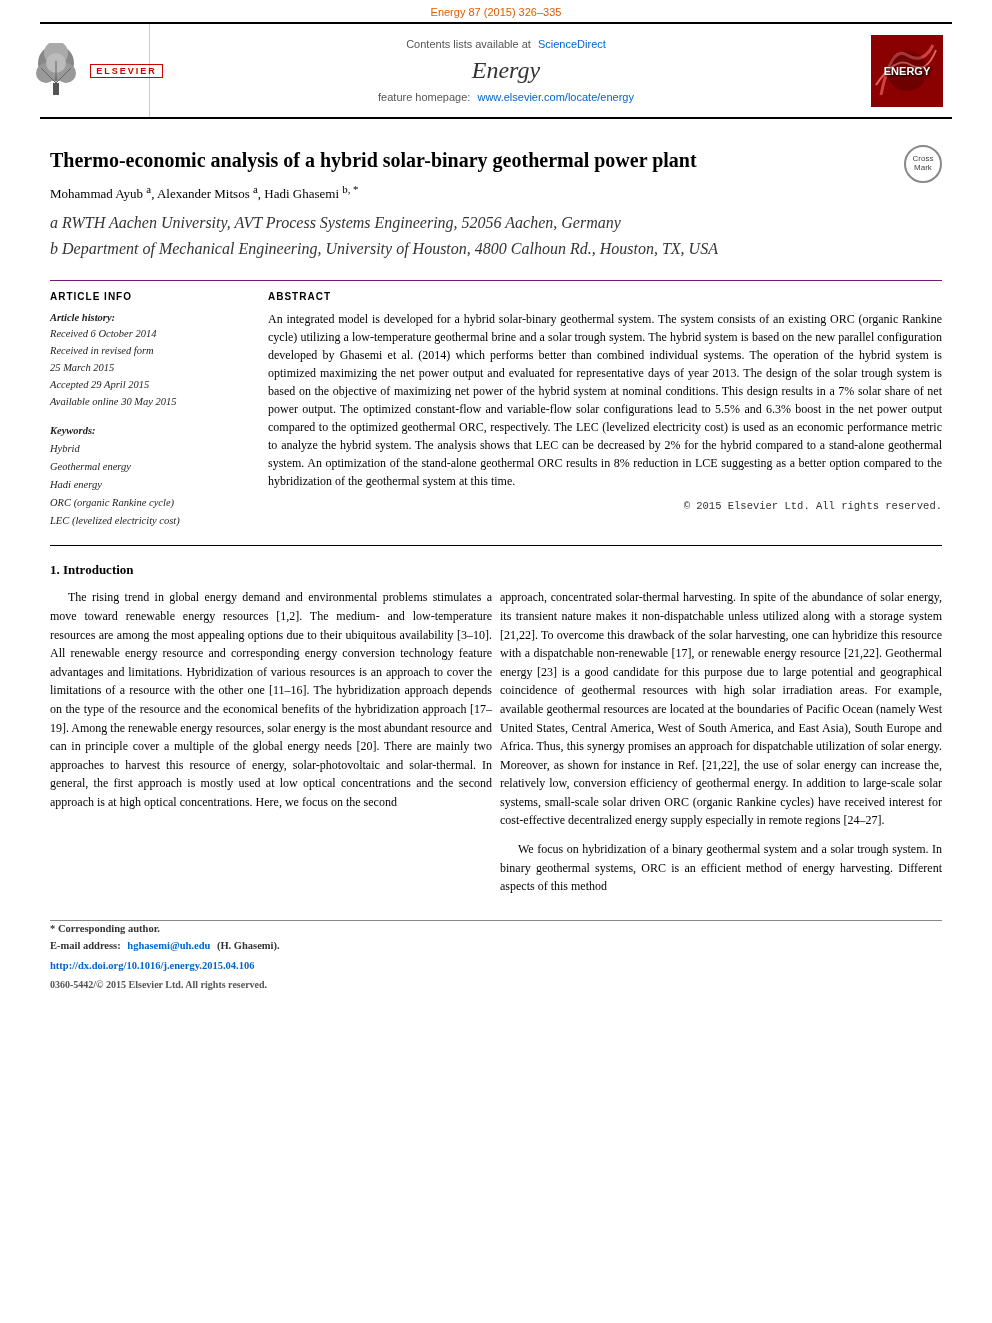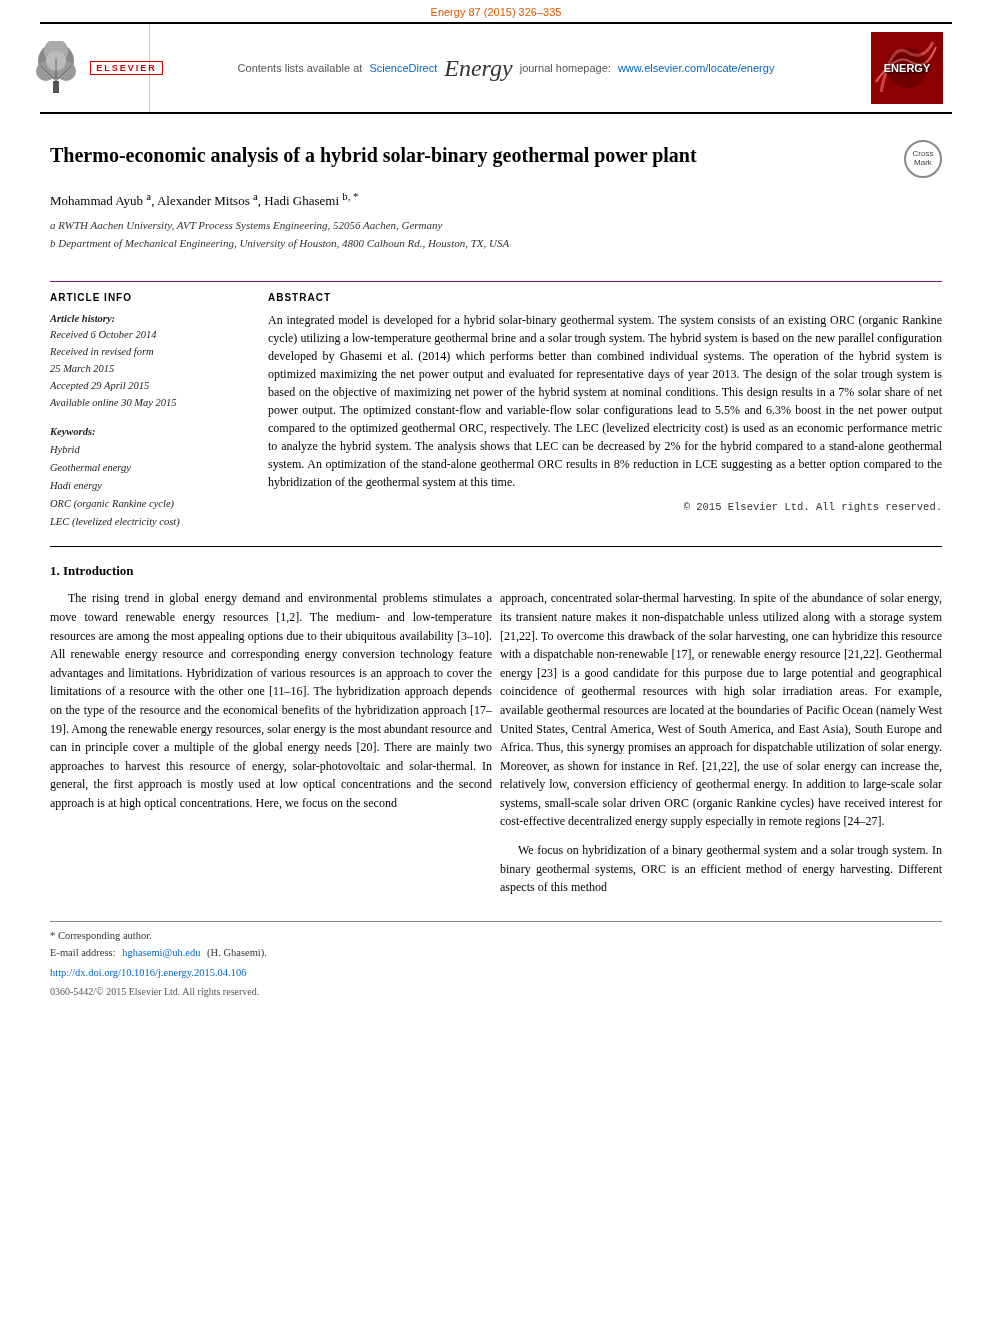--- a/index.html
+++ b/index.html
@@ -33,28 +33,28 @@
         <ellipse cx="30" cy="20" rx="10" ry="10" fill="#bbb"></ellipse>
 
         <line x1="30" y1="40" x2="15" y2="25" stroke="#666" stroke-width="1"></line>
         <line x1="30" y1="40" x2="45" y2="25" stroke="#666" stroke-width="1"></line>
         <line x1="30" y1="40" x2="30" y2="18" stroke="#666" stroke-width="1"></line>
       </svg>
       <div style="font-size:9px; font-weight:bold; letter-spacing:2px; color:#c00; border:1.5px solid #c00; padding:1px 5px; font-family:Arial,sans-serif;">ELSEVIER</div>
     </div>
   </div>
 
-  <div style="flex:1; display:flex; flex-direction:row; align-items:center; justify-content:center; padding:14px 10px; gap:7px;">
+  <div style="flex:1; display:flex; flex-direction:column; align-items:center; justify-content:center; padding:14px 10px; gap:7px;">
     <div style="font-size:11px; color:#555; font-family:Arial,sans-serif;">
       <span>Contents lists available at</span>
       <a href="#" style="color:#0066cc; text-decoration:none; margin-left:4px;">ScienceDirect</a>
     </div>
     <div style="font-size:24px; font-style:italic; color:#333; font-family:Georgia,serif;">Energy</div>
     <div style="font-size:11px; color:#555; font-family:Arial,sans-serif;">
-      <span>journal homepage:</span>
+      <span>feature homepage:</span>
       <a href="#" style="color:#0066cc; text-decoration:none; margin-left:4px;">www.elsevier.com/locate/energy</a>
     </div>
   </div>
 
   <div style="width:90px; display:flex; align-items:center; justify-content:center; padding:8px;">
     <div style="width:72px; height:72px; background:linear-gradient(160deg,#b00 0%,#700 60%,#a00 100%); display:flex; align-items:center; justify-content:center; position:relative; overflow:hidden;">
       <svg width="72" height="72" viewBox="0 0 72 72" style="position:absolute;top:0;left:0;">
         <rect width="72" height="72" fill="#8B0000"></rect>
         <path d="M10 60 Q20 10 36 20 Q52 30 62 10" stroke="#cc4444" stroke-width="3" fill="none"></path>
         <path d="M5 50 Q25 20 40 30 Q55 40 65 15" stroke="#dd6666" stroke-width="2" fill="none"></path>
@@ -66,27 +66,27 @@
 </div>
 
 <div style="padding:18px 50px 10px;">
 
   <div style="float:right; margin-left:15px; margin-top:8px;">
     <div style="width:38px; height:38px; border-radius:50%; border:2px solid #888; display:flex; align-items:center; justify-content:center; font-size:8px; color:#444; text-align:center; font-family:Arial,sans-serif; line-height:1.1;">
       <span>Cross<br>Mark</span>
     </div>
   </div>
 
-  <h1 style="font-size:20px; font-weight:bold; line-height:1.3; margin-bottom:22px; margin-top:10px; color:#000; font-family:'Times New Roman',Times,serif;">Thermo-economic analysis of a hybrid solar-binary geothermal power plant</h1>
+  <h1 style="font-size:20px; font-weight:bold; line-height:1.3; margin-bottom:10px; margin-top:10px; color:#000; font-family:'Times New Roman',Times,serif;">Thermo-economic analysis of a hybrid solar-binary geothermal power plant</h1>
 
   <div style="font-size:13px; margin-bottom:8px; color:#000;">
     Mohammad Ayub <sup>a</sup>, Alexander Mitsos <sup>a</sup>, Hadi Ghasemi <sup>b, *</sup>
   </div>
 
-  <div style="font-style:italic; font-size:11px; margin-bottom:28px; line-height:1.6; color:#333;">
+  <div style="font-style:italic; font-size:16px; margin-bottom:18px; line-height:1.6; color:#333;">
     <div>a RWTH Aachen University, AVT Process Systems Engineering, 52056 Aachen, Germany</div>
     <div>b Department of Mechanical Engineering, University of Houston, 4800 Calhoun Rd., Houston, TX, USA</div>
   </div>
 
   <div style="display:flex; gap:18px; border-top:1px solid #701a75; padding-top:10px;">
 
     <div style="width:200px; flex-shrink:0;">
       <div style="font-size:10px; font-weight:bold; letter-spacing:1px; text-transform:uppercase; margin-bottom:8px; font-family:Arial,sans-serif;">ARTICLE INFO</div>
 
       <div style="font-style:italic; font-size:10.5px; line-height:1.6; color:#222;">
@@ -126,21 +126,21 @@
         <p style="text-indent:1.5em;">The rising trend in global energy demand and environmental problems stimulates a move toward renewable energy resources [1,2]. The medium- and low-temperature resources are among the most appealing options due to their ubiquitous availability [3–10]. All renewable energy resource and corresponding energy conversion technology feature advantages and limitations. Hybridization of various resources is an approach to cover the limitations of a resource with the other one [11–16]. The hybridization approach depends on the type of the resource and the economical benefits of the hybridization approach [17–19]. Among the renewable energy resources, solar energy is the most abundant resource and can in principle cover a multiple of the global energy needs [20]. There are mainly two approaches to harvest this resource of energy, solar-photovoltaic and solar-thermal. In general, the first approach is mostly used at low optical concentrations and the second approach is at high optical concentrations. Here, we focus on the second</p>
       </div>
 
       <div style="flex:1; font-size:12px; line-height:1.55; text-align:justify; color:#000;">
         <p style="margin-bottom:10px;">approach, concentrated solar-thermal harvesting. In spite of the abundance of solar energy, its transient nature makes it non-dispatchable unless utilized along with a storage system [21,22]. To overcome this drawback of the solar harvesting, one can hybridize this resource with a dispatchable non-renewable [17], or renewable energy resource [21,22]. Geothermal energy [23] is a good candidate for this purpose due to large potential and geographical coincidence of geothermal resources with high solar irradiation areas. For example, available geothermal resources are located at the boundaries of Pacific Ocean (namely West United States, Central America, West of South America, and East Asia), South Europe and Africa. Thus, this synergy promises an approach for dispatchable utilization of solar energy. Moreover, as shown for instance in Ref. [21,22], the use of solar energy can increase the, relatively low, conversion efficiency of geothermal energy. In addition to large-scale solar systems, small-scale solar driven ORC (organic Rankine cycles) have received interest for cost-effective decentralized energy supply especially in remote regions [24–27].</p>
         <p style="text-indent:1.5em;">We focus on hybridization of a binary geothermal system and a solar trough system. In binary geothermal systems, ORC is an efficient method of energy harvesting. Different aspects of this method</p>
       </div>
     </div>
   </div>
 
-  <div style="border-top:1px solid #888; margin-top:24px; padding-top:6px; font-size:10.5px; line-height:1.6; color:#333;">
+  <div style="border-top:1px solid #888; margin-top:24px; font-size:10.5px; line-height:1.6; color:#333;font-weight:bold;">
     <div>
       <span>* Corresponding author.</span>
     </div>
     <div>
       <span>E-mail address:</span>
       <a href="#" style="color:#0066cc; text-decoration:none; margin-left:4px;">hghasemi@uh.edu</a>
       <span style="margin-left:4px;">(H. Ghasemi).</span>
     </div>
     <div style="margin-top:4px;">
       <a href="#" style="color:#0066cc; text-decoration:none;">http://dx.doi.org/10.1016/j.energy.2015.04.106</a>

